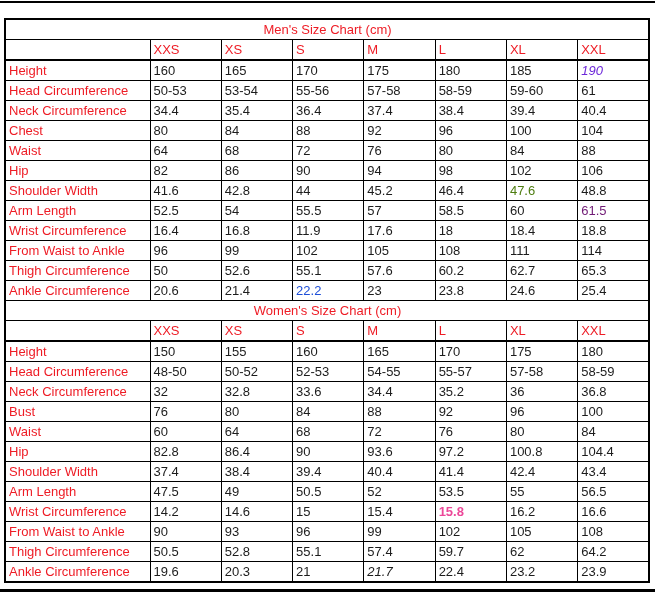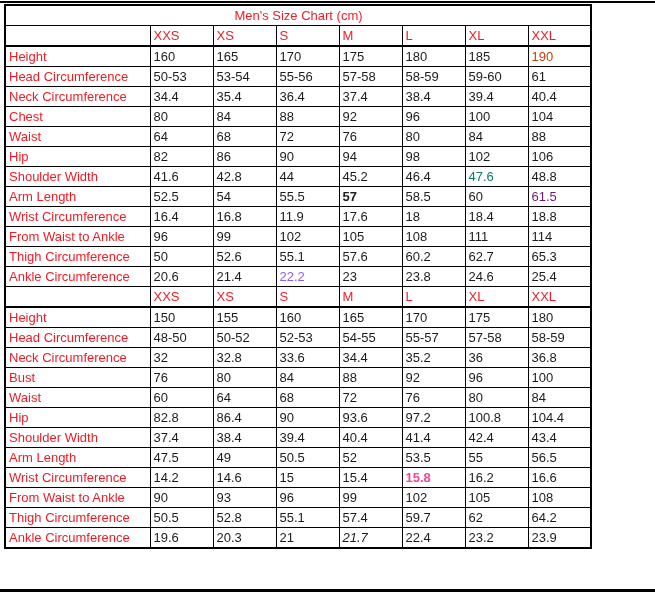--- a/index.html
+++ b/index.html
@@ -11,22 +11,22 @@
   }
   .top-rule {
     position: absolute; left: 0; top: 1px;
     width: 655px; height: 2px; background: #000;
   }
   .bottom-rule {
     position: absolute; left: 0; top: 589px;
     width: 655px; height: 3px; background: #000;
   }
   table.size-chart {
-    position: absolute; left: 4px; top: 4px;
-    width: 588px;
+    position: absolute; left: 4px; top: 18px;
+    width: 646px;
     border-collapse: collapse;
     table-layout: fixed;
     border: 2px solid #000;
   }
   table.size-chart td {
     border: 1px solid #000;
     height: 19px;
     font-size: 13px;
     line-height: 19px;
     padding: 0 2px 0 3px;
@@ -70,21 +70,21 @@
         <td style="color: rgb(238, 28, 37);">XXL</td>
       </tr>
       <tr>
         <td style="color: rgb(238, 28, 37);">Height</td>
         <td style="color: rgb(28, 28, 28);">160</td>
         <td style="color: rgb(28, 28, 28);">165</td>
         <td style="color: rgb(28, 28, 28);">170</td>
         <td style="color: rgb(28, 28, 28);">175</td>
         <td style="color: rgb(28, 28, 28);">180</td>
         <td style="color: rgb(28, 28, 28);">185</td>
-        <td style="color: #c2410c;">190</td>
+        <td style="color: #6d28d9; font-style: italic;">190</td>
       </tr>
       <tr>
         <td style="color: rgb(238, 28, 37);">Head Circumference</td>
         <td style="color: rgb(28, 28, 28);">50-53</td>
         <td style="color: rgb(28, 28, 28);">53-54</td>
         <td style="color: rgb(28, 28, 28);">55-56</td>
         <td style="color: rgb(28, 28, 28);">57-58</td>
         <td style="color: rgb(28, 28, 28);">58-59</td>
         <td style="color: rgb(28, 28, 28);">59-60</td>
         <td style="color: rgb(28, 28, 28);">61</td>
@@ -129,29 +129,29 @@
         <td style="color: rgb(28, 28, 28);">102</td>
         <td style="color: rgb(28, 28, 28);">106</td>
       </tr>
       <tr>
         <td style="color: rgb(238, 28, 37);">Shoulder Width</td>
         <td style="color: rgb(28, 28, 28);">41.6</td>
         <td style="color: rgb(28, 28, 28);">42.8</td>
         <td style="color: rgb(28, 28, 28);">44</td>
         <td style="color: rgb(28, 28, 28);">45.2</td>
         <td style="color: rgb(28, 28, 28);">46.4</td>
-        <td style="color: #0f766e;">47.6</td>
+        <td style="color: #4d7c0f;">47.6</td>
         <td style="color: rgb(28, 28, 28);">48.8</td>
       </tr>
       <tr>
         <td style="color: rgb(238, 28, 37);">Arm Length</td>
         <td style="color: rgb(28, 28, 28);">52.5</td>
         <td style="color: rgb(28, 28, 28);">54</td>
         <td style="color: rgb(28, 28, 28);">55.5</td>
-        <td style="color: rgb(28, 28, 28); font-weight: bold;">57</td>
+        <td style="color: rgb(28, 28, 28);">57</td>
         <td style="color: rgb(28, 28, 28);">58.5</td>
         <td style="color: rgb(28, 28, 28);">60</td>
         <td style="color: #701a75;">61.5</td>
       </tr>
       <tr>
         <td style="color: rgb(238, 28, 37);">Wrist Circumference</td>
         <td style="color: rgb(28, 28, 28);">16.4</td>
         <td style="color: rgb(28, 28, 28);">16.8</td>
         <td style="color: rgb(28, 28, 28);">11.9</td>
         <td style="color: rgb(28, 28, 28);">17.6</td>
@@ -176,25 +176,28 @@
         <td style="color: rgb(28, 28, 28);">55.1</td>
         <td style="color: rgb(28, 28, 28);">57.6</td>
         <td style="color: rgb(28, 28, 28);">60.2</td>
         <td style="color: rgb(28, 28, 28);">62.7</td>
         <td style="color: rgb(28, 28, 28);">65.3</td>
       </tr>
       <tr>
         <td style="color: rgb(238, 28, 37);">Ankle Circumference</td>
         <td style="color: rgb(28, 28, 28);">20.6</td>
         <td style="color: rgb(28, 28, 28);">21.4</td>
-        <td style="color: #8b5cf6;">22.2</td>
+        <td style="color: #1d4ed8;">22.2</td>
         <td style="color: rgb(28, 28, 28);">23</td>
         <td style="color: rgb(28, 28, 28);">23.8</td>
         <td style="color: rgb(28, 28, 28);">24.6</td>
         <td style="color: rgb(28, 28, 28);">25.4</td>
+      </tr>
+      <tr>
+        <td class="title" colspan="8" style="color: rgb(238, 28, 37);">Women's Size Chart (cm)</td>
       </tr>
       <tr class="header-row">
         <td style="color: rgb(238, 28, 37);"></td>
         <td style="color: rgb(238, 28, 37);">XXS</td>
         <td style="color: rgb(238, 28, 37);">XS</td>
         <td style="color: rgb(238, 28, 37);">S</td>
         <td style="color: rgb(238, 28, 37);">M</td>
         <td style="color: rgb(238, 28, 37);">L</td>
         <td style="color: rgb(238, 28, 37);">XL</td>
         <td style="color: rgb(238, 28, 37);">XXL</td>

